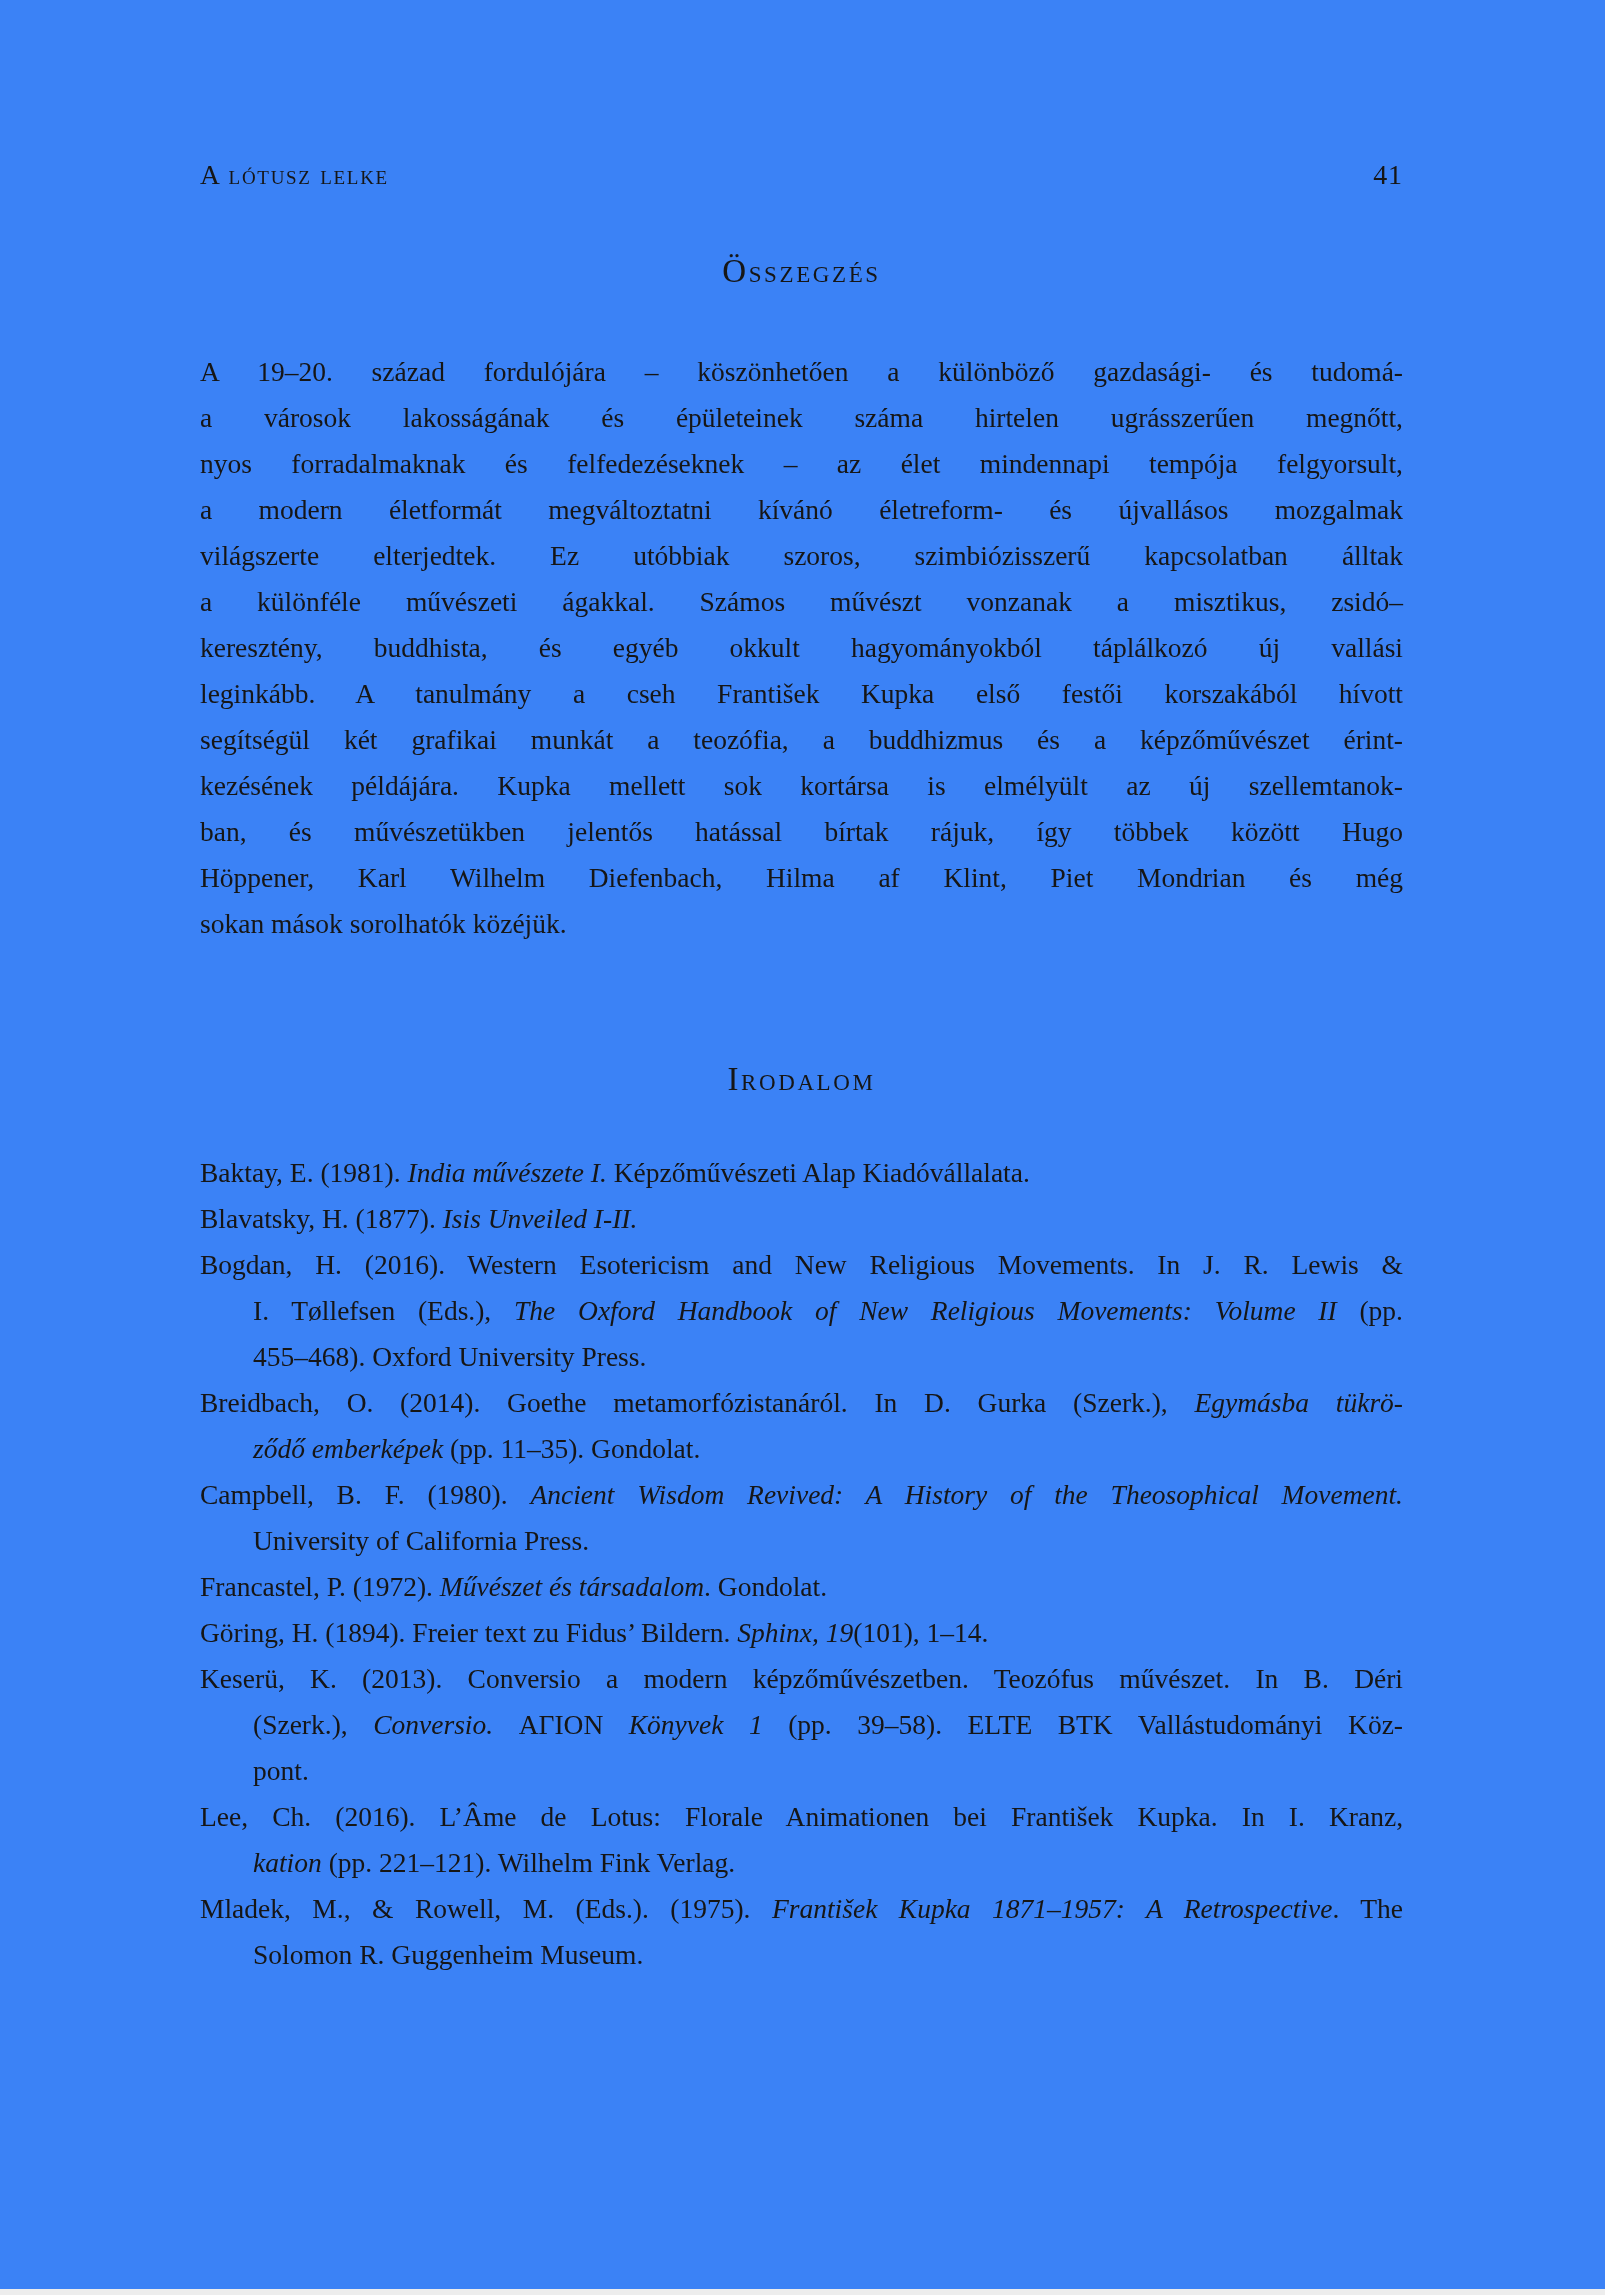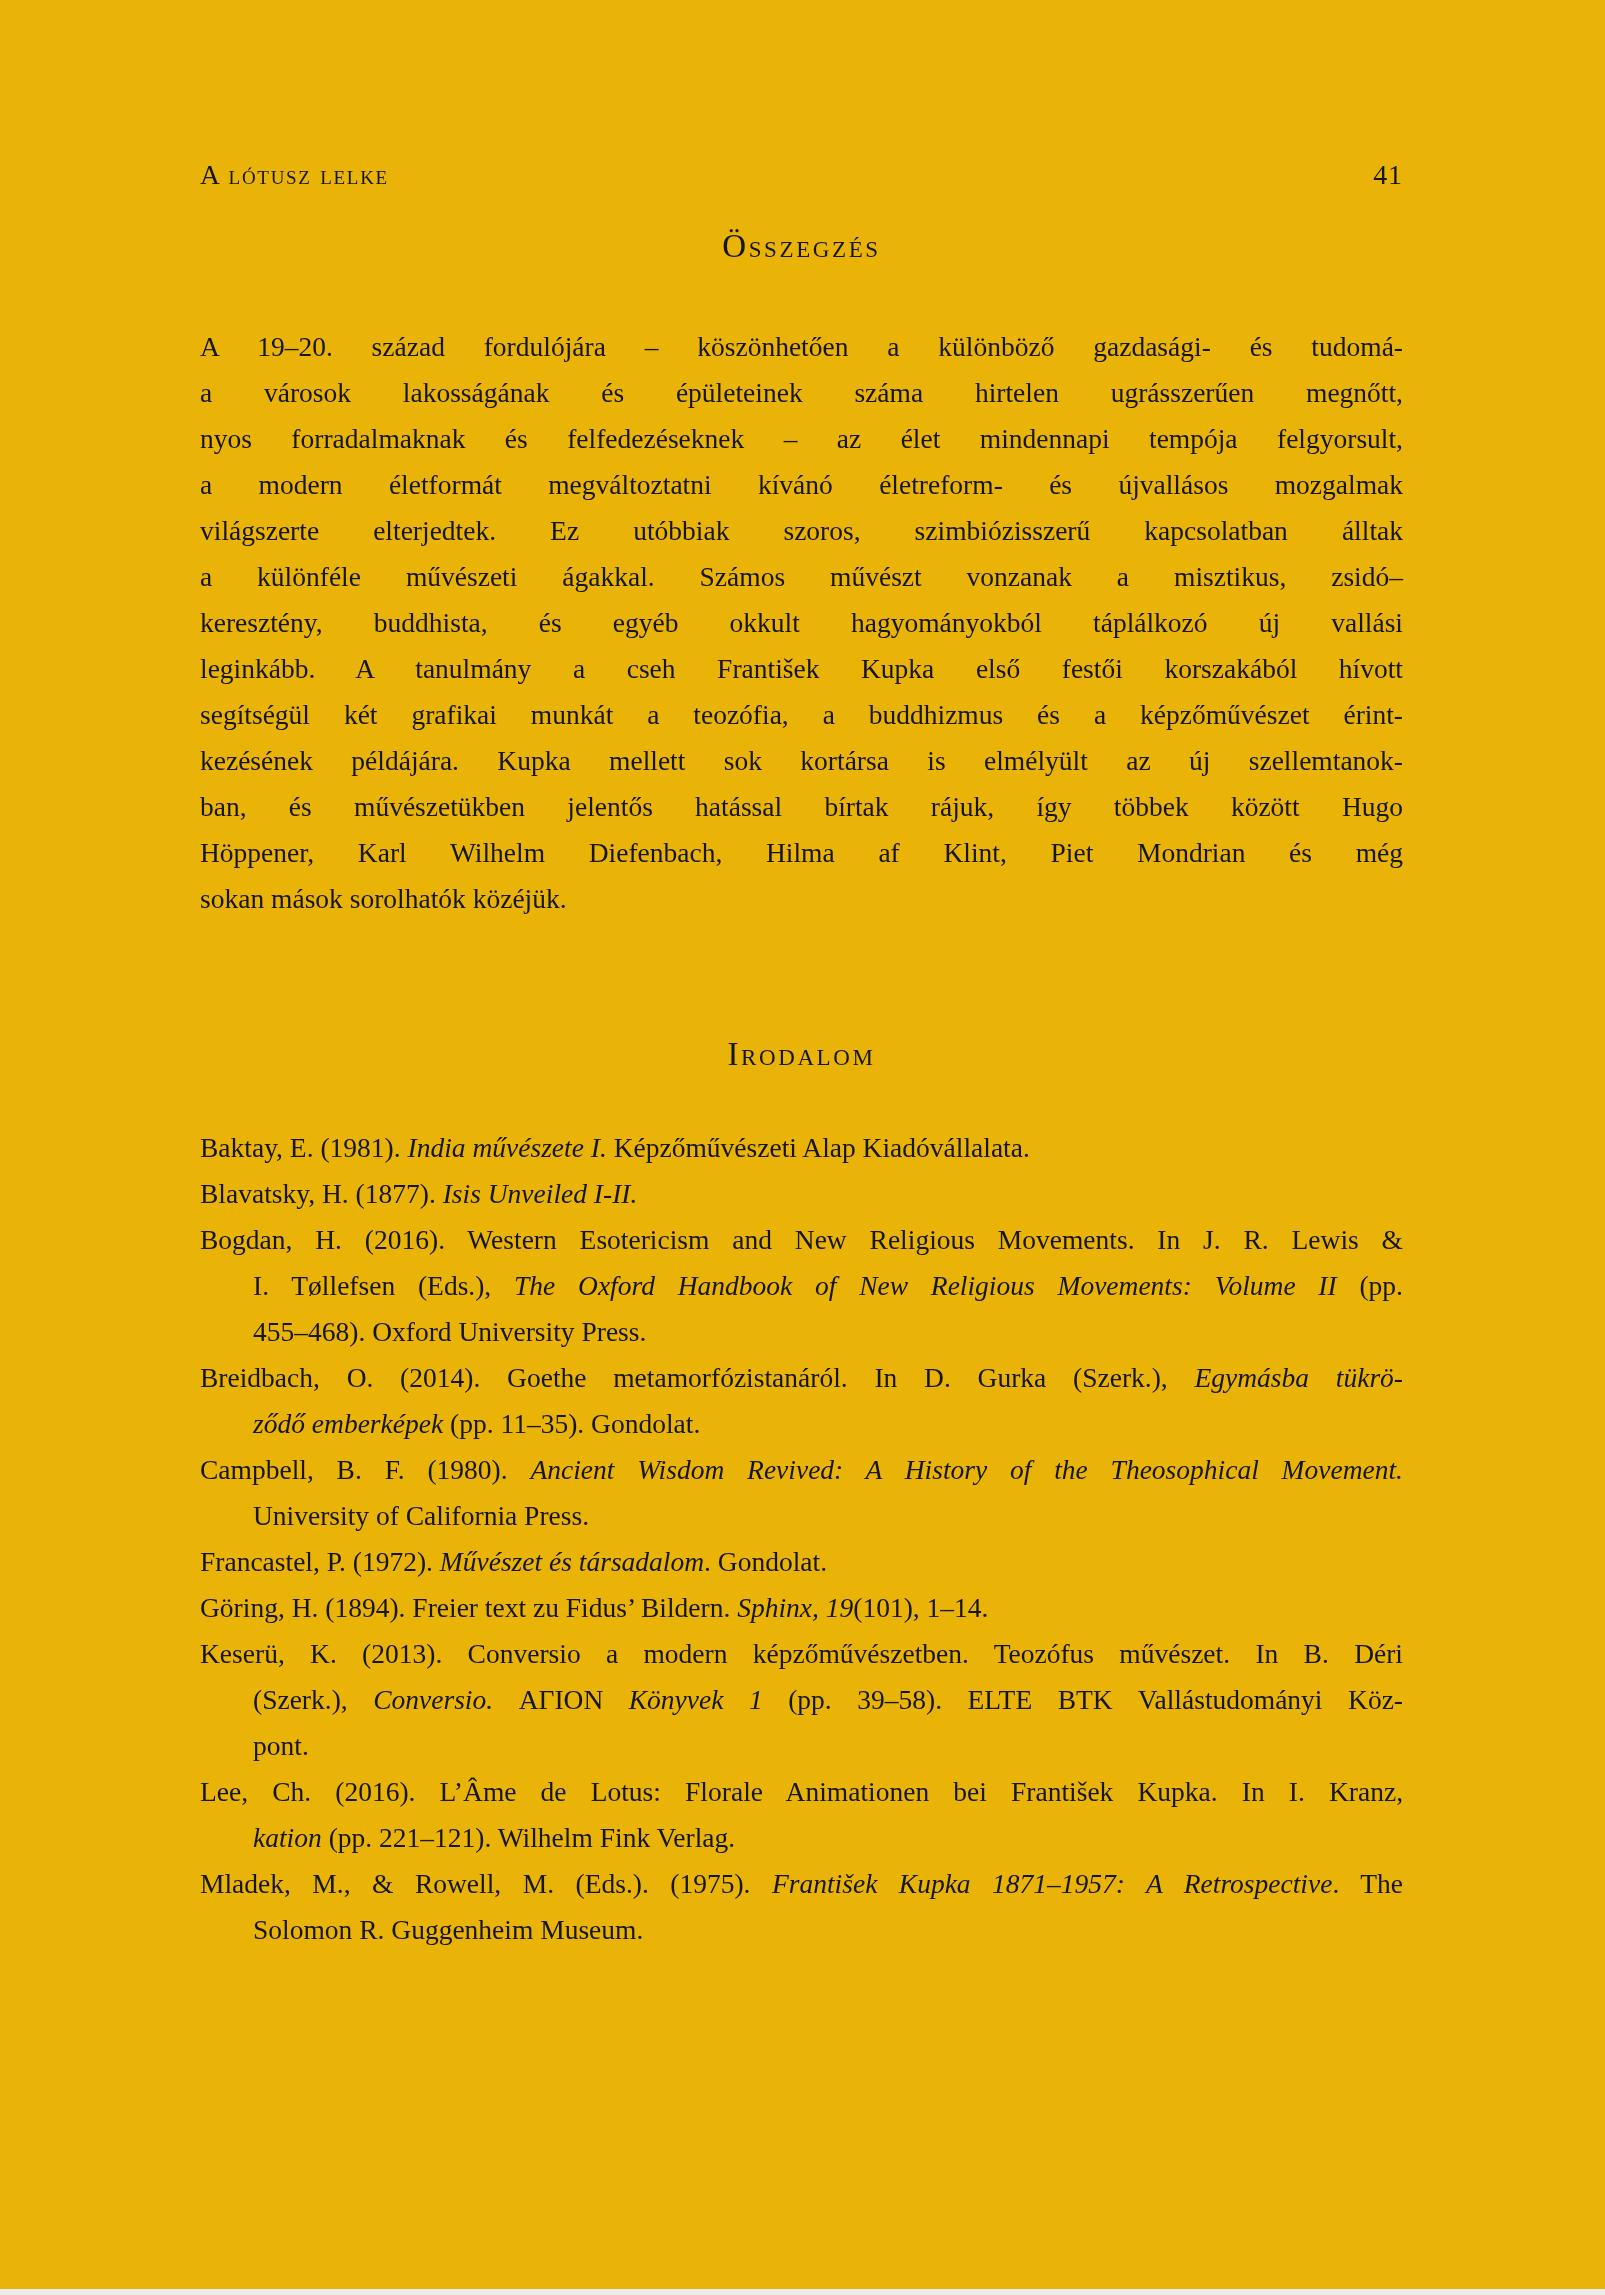--- a/index.html
+++ b/index.html
@@ -4,21 +4,21 @@
 <style>
   html, body {
     margin: 0;
     padding: 0;
     background: #ffffff;
   }
   .page {
     position: relative;
     width: 1605px;
     height: 2295px;
-    background: #eab308;
+    background: #3b82f6;
     color: #161616;
     font-family: "Liberation Serif", "DejaVu Serif", serif;
     overflow: hidden;
   }
   .content {
     position: absolute;
     left: 200px;
     top: 159px;
     width: 1203px;
   }
@@ -39,21 +39,21 @@
   }
   .section-title {
     margin: 0;
     text-align: center;
     font-weight: normal;
     font-variant: small-caps;
     font-size: 33px;
     letter-spacing: 2.6px;
     line-height: 41px;
   }
-  .section-title.summary { margin-top: 36px; }
+  .section-title.summary { margin-top: 61px; }
   .section-title.bibliography { margin-top: 112px; }
   .paragraph {
     margin-top: 57px;
     font-size: 27.5px;
     line-height: 46px;
   }
   .pline {
     text-align: justify;
     text-align-last: justify;
   }

